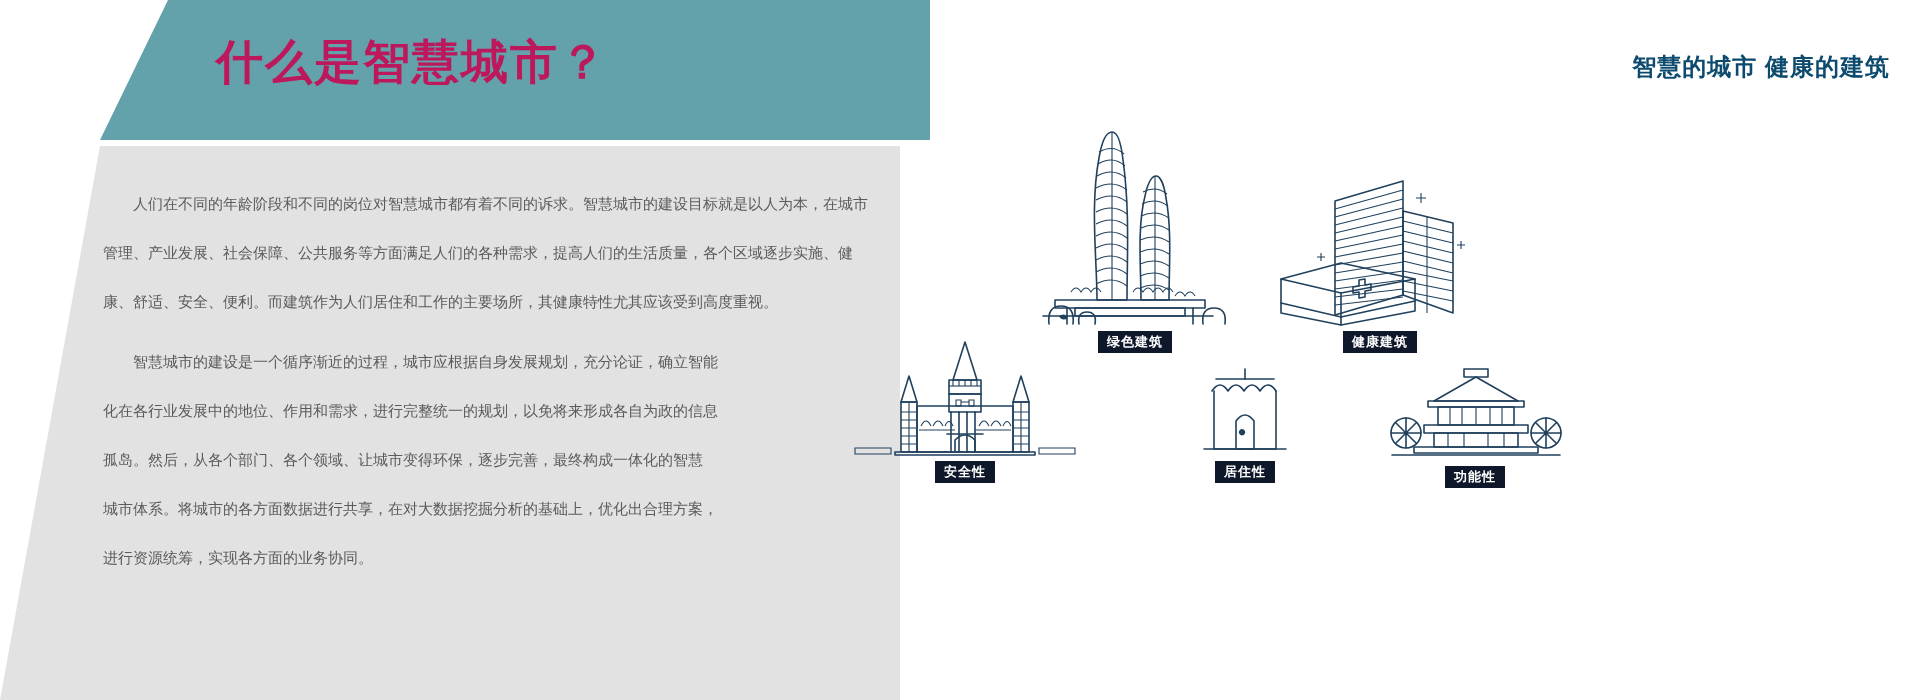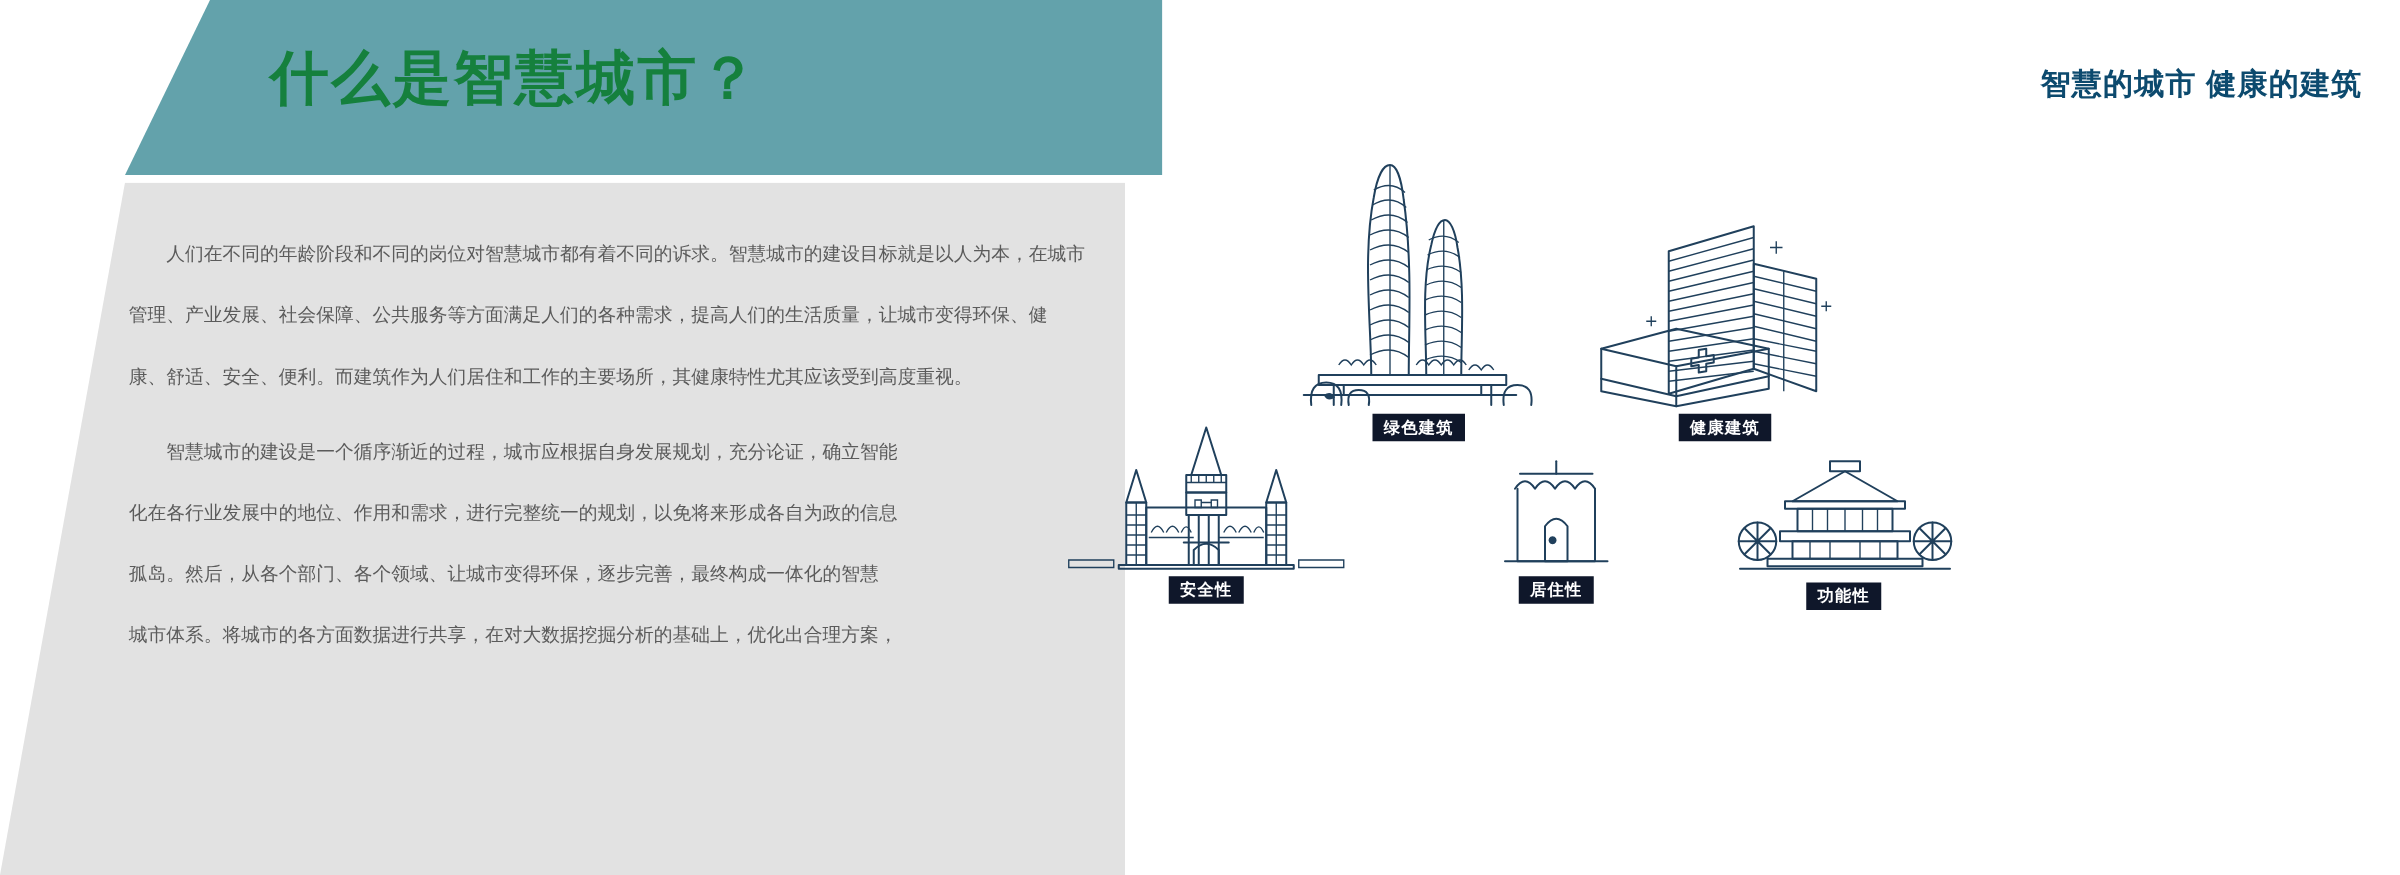--- a/index.html
+++ b/index.html
@@ -11,21 +11,21 @@
   }
   
   #title-banner{
     position:absolute;left:0;top:0;width:930px;height:140px;
     background:#63a2ab;
     clip-path:polygon(168px 0, 930px 0, 930px 140px, 100px 140px);
     -webkit-clip-path:polygon(168px 0, 930px 0, 930px 140px, 100px 140px);
   }
   #title-text{
     position:absolute;left:216px;top:33px;
-    color:#15803d;
+    color:#be185d;
     font-size:47px;font-weight:bold;letter-spacing:2px;
     white-space:nowrap;line-height:1.25;
   }
   
   #header-right{
     position:absolute;right:30px;top:51px;
     color:#0c4a6e;font-size:24px;font-weight:bold;
     letter-spacing:1px;white-space:nowrap;
   }
   
@@ -82,29 +82,30 @@
 <div id="title-banner"></div>
 <div id="title-text">什么是智慧城市？</div>
 
 <div id="header-right">智慧的城市  健康的建筑</div>
 
 <div id="body-panel"></div>
 
 <div id="body-text">
   <div class="para" id="para-1">
     <span class="line"><span class="indent"></span><span>人们在不同的年龄阶段和不同的岗位对智慧城市都有着不同的诉求。智慧城市的建设目标就是以人为本，在城市</span></span>
-    <span class="line">管理、产业发展、社会保障、公共服务等方面满足人们的各种需求，提高人们的生活质量，让城市变得环保、健</span>
+    <span class="line">管理、产业发展、社会保障、公共服务等方面满足人们的各种需求，提高人们的生活质量，各个区域逐步实施、健</span>
     <span class="line">康、舒适、安全、便利。而建筑作为人们居住和工作的主要场所，其健康特性尤其应该受到高度重视。</span>
   </div>
 
   <div class="para" id="para-2">
     <span class="line"><span class="indent"></span><span>智慧城市的建设是一个循序渐近的过程，城市应根据自身发展规划，充分论证，确立智能</span></span>
     <span class="line">化在各行业发展中的地位、作用和需求，进行完整统一的规划，以免将来形成各自为政的信息</span>
     <span class="line">孤岛。然后，从各个部门、各个领域、让城市变得环保，逐步完善，最终构成一体化的智慧</span>
     <span class="line">城市体系。将城市的各方面数据进行共享，在对大数据挖掘分析的基础上，优化出合理方案，</span>
+    <span class="line">进行资源统筹，实现各方面的业务协同。</span>
   </div>
 </div>
 
 <div id="illustrations">
 
   <div class="ico-cell" id="cell-green">
     <svg class="ico-art" width="200" height="215" viewBox="0 0 200 215">
 
       <path class="st" d="M62 190 C62 150 55 95 64 48 C67 30 72 22 77 22 C82 22 86 32 88 50 C95 100 92 150 92 190 Z"></path>
 

